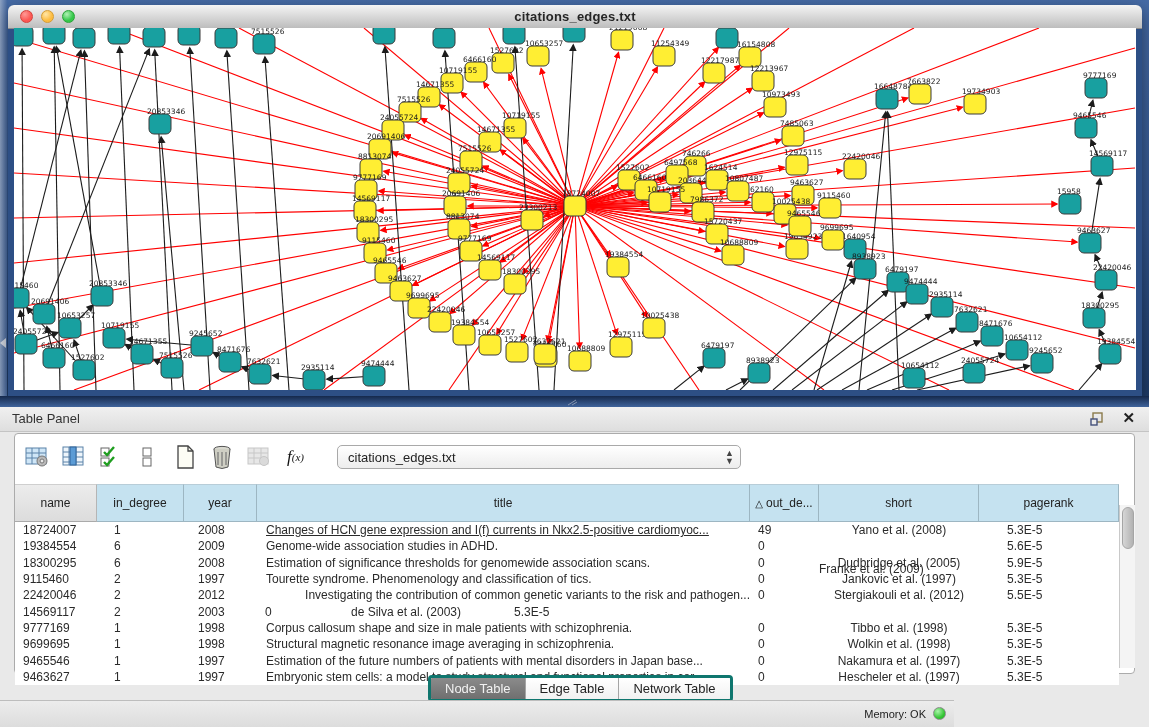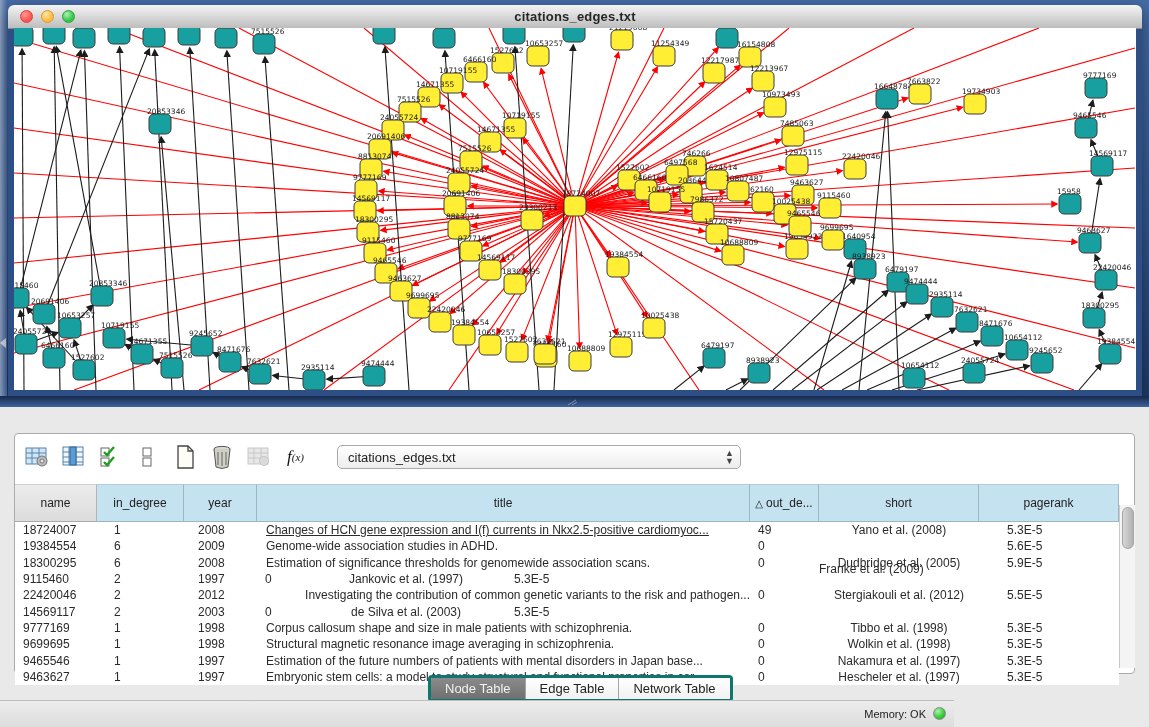--- a/index.html
+++ b/index.html
@@ -726,20 +726,28 @@
     </div>
   </div>
 
   <div class="win-bottom-strip"></div>
   <svg class="resize-grip" viewBox="0 0 12 7">
     <path d="M2 6 L10 1 M6 6 L11 3" stroke="#9aa6ba" stroke-width="1" fill="none"></path>
   </svg>
 </div>
 
 <div class="table-panel">
+  <div class="tp-titlebar">
+    <span class="tp-title">Table Panel</span>
+    <svg class="tp-float" viewBox="0 0 16 16">
+      <rect x="4" y="2" width="9" height="9" fill="none" stroke="#8a7a4a" stroke-width="1.4"></rect>
+      <rect x="2" y="8" width="6" height="6" fill="#e9e9e9" stroke="#44507a" stroke-width="1.4"></rect>
+    </svg>
+    <span class="tp-close">✕</span>
+  </div>
 
   <div class="panel-box">
     <div class="toolbar">
       <span class="tb-icon">
         <svg width="26" height="26" viewBox="0 0 26 26">
           <rect x="2" y="4" width="20" height="16" fill="#cfe6f7" stroke="#5a82a8"></rect>
           <path d="M2 9 H22 M2 14 H22 M8 4 V20 M15 4 V20" stroke="#5a82a8" stroke-width="1"></path>
           <circle cx="18" cy="17" r="5" fill="#b9b9b9" stroke="#777"></circle>
           <circle cx="18" cy="17" r="2" fill="#e9e9e9" stroke="#777"></circle>
         </svg>
@@ -843,20 +851,21 @@
             <div class="g-cell" style="width: 73px; text-align: left; padding-left: 14px; box-sizing: border-box;">2008</div>
             <div class="g-cell" style="width: 493px; text-align: left; padding-left: 9px; box-sizing: border-box;">Estimation of significance thresholds for genomewide association scans.</div>
             <div class="g-cell" style="width: 69px; text-align: left; padding-left: 8px; box-sizing: border-box;">0</div>
             <div class="g-cell" style="width: 160px; text-align: center; box-sizing: border-box;">Dudbridge et al. (2005)</div>
             <div class="g-cell" style="width: 140px; text-align: left; padding-left: 28px; box-sizing: border-box;">5.9E-5</div>
           </div>
           <div class="g-row">
             <div class="g-cell" style="width: 82px; text-align: left; padding-left: 8px; box-sizing: border-box;">9115460</div>
             <div class="g-cell" style="width: 87px; text-align: left; padding-left: 17px; box-sizing: border-box;">2</div>
             <div class="g-cell" style="width: 73px; text-align: left; padding-left: 14px; box-sizing: border-box;">1997</div>
+            <div class="g-cell" style="width: 493px; text-align: left; padding-left: 9px; box-sizing: border-box;">Tourette syndrome. Phenomenology and classification of tics.</div>
             <div class="g-cell" style="width: 69px; text-align: left; padding-left: 8px; box-sizing: border-box;">0</div>
             <div class="g-cell" style="width: 160px; text-align: center; box-sizing: border-box;">Jankovic et al. (1997)</div>
             <div class="g-cell" style="width: 140px; text-align: left; padding-left: 28px; box-sizing: border-box;">5.3E-5</div>
           </div>
           <div class="g-row">
             <div class="g-cell" style="width: 82px; text-align: left; padding-left: 8px; box-sizing: border-box;">22420046</div>
             <div class="g-cell" style="width: 87px; text-align: left; padding-left: 17px; box-sizing: border-box;">2</div>
             <div class="g-cell" style="width: 73px; text-align: left; padding-left: 14px; box-sizing: border-box;">2012</div>
             <div class="g-cell" style="width: 493px; text-align: right; padding-left: 9px; box-sizing: border-box;">Investigating the contribution of common genetic variants to the risk and pathogen...</div>
             <div class="g-cell" style="width: 69px; text-align: left; padding-left: 8px; box-sizing: border-box;">0</div>

